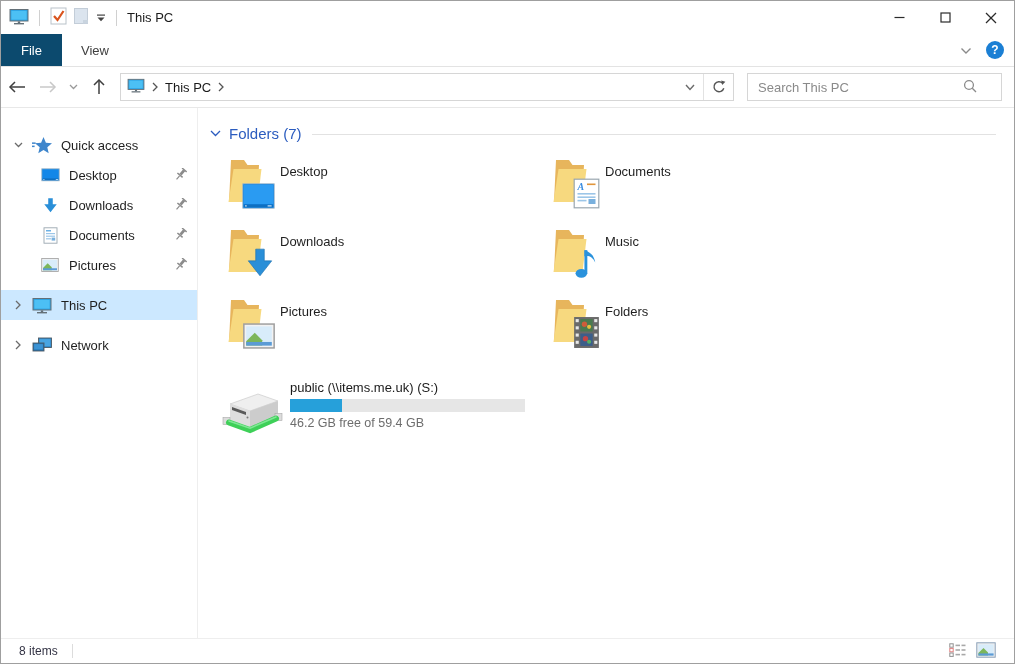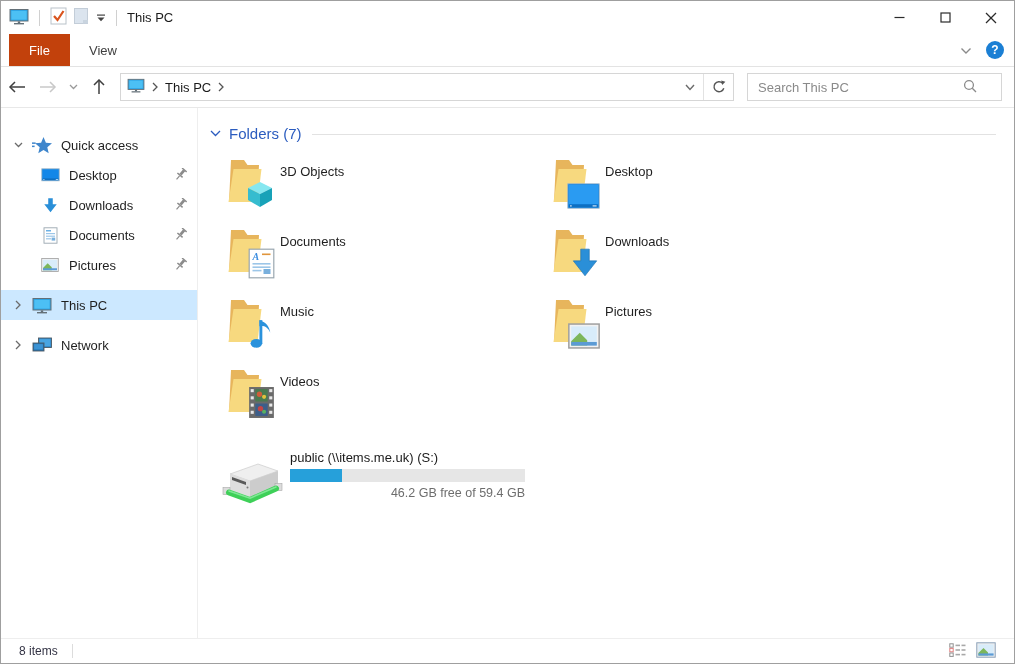--- a/index.html
+++ b/index.html
@@ -12,21 +12,21 @@
   .qat { display:flex; align-items:center; gap:6px; }
   .qat-sep { width:1px; height:16px; background:#d0d0d0; margin:0 4px; }
   .win-title { font-size:13px; color:#1a1a1a; margin-left:6px; }
   .titlebar-spacer { flex:1; }
   .win-controls { display:flex; height:33px; }
   .win-btn { width:46px; height:33px; display:flex; align-items:center; justify-content:center; }
 
   
   .ribbon { height:33px; display:flex; align-items:stretch; border-bottom:1px solid #e3e3e3; }
   .tab { display:flex; align-items:center; padding:0 19px; font-size:13px; color:#404040; }
-  .tab-file { background:#c2410c; color:#fff; margin-left:8px; padding:0 20px; }
+  .tab-file { background:#0c4a6e; color:#fff; padding:0 20px; }
   .tab-computer { margin-left:10px; }
   .ribbon-spacer { flex:1; }
   .ribbon-right { display:flex; align-items:center; gap:14px; padding-right:10px; }
   .help-circle { width:18px; height:18px; border-radius:50%; background:#1b7fd4; color:#fff; font-size:12px; font-weight:bold; display:flex; align-items:center; justify-content:center; }
 
   
   .toolbar { height:41px; display:flex; align-items:center; border-bottom:1px solid #e8e8e8; padding:0 12px 0 0; }
   .nav-btns { display:flex; align-items:center; gap:0; }
   .nav-btn { width:31px; height:30px; display:flex; align-items:center; justify-content:center; }
   .nav-btn.small { width:20px; }
@@ -63,21 +63,21 @@
   .tile-iconwrap { position:relative; width:48px; height:56px; flex-shrink:0; }
   .tile-overlay { position:absolute; right:-5px; bottom:0; }
   .tile-label { margin:8px 0 0 10px; font-size:13px; }
 
   .drive-tile { display:flex; margin:14px 0 0 14px; }
   .drive-iconwrap { width:64px; height:56px; margin-top:6px; flex-shrink:0; }
   .drive-info { margin-left:4px; }
   .drive-name { font-size:13px; color:#1a1a1a; }
   .drive-bar { width:235px; height:13px; background:#e6e6e6; margin-top:4px; }
   .drive-bar-fill { height:100%; background:#26a0da; }
-  .drive-free { margin-top:4px; font-size:12.5px; color:#6d6d6d;text-align:right; }
+  .drive-free { margin-top:4px; font-size:12.5px; color:#6d6d6d; }
 
   
   .statusbar { height:25px; border-top:1px solid #eeeeee; display:flex; align-items:center; padding:0 18px; }
   .status-text { font-size:12px; color:#333344; }
   .status-sep { width:1px; height:14px; background:#dcdcdc; margin-left:14px; }
   .status-spacer { flex:1; }
   .view-btns { display:flex; align-items:center; gap:10px; }
 </style>
 </head>
 <body>
@@ -380,38 +380,20 @@
           <svg width="11" height="7" viewBox="0 0 11 7">
               <polyline points="1,1 5.5,5.5 10,1" fill="none" stroke="#2b5cbf" stroke-width="1.3"></polyline>
             </svg>
         </span>
         <span class="section-title">Folders (7)</span>
         <span class="section-rule"></span>
       </div>
 
       <div class="folders-grid">
 
-        <div class="tile">
-          <div class="tile-iconwrap">
-            <span>
-              <svg width="48" height="50" viewBox="0 0 48 50">
-                  <path d="M9 4 L22 4 L25.5 9 L37 9 L35 46 L7 46 Z" fill="#e7b55c"></path>
-                  <path d="M11.5 13 L39.5 13 L35.5 46 L6.5 46 Z" fill="#f7d97f"></path>
-                </svg>
-            </span>
-            <span class="tile-overlay">
-              <svg width="30" height="30" viewBox="0 0 30 30">
-                  <polygon points="15,3 27,9 15,15 3,9" fill="#86e7f0"></polygon>
-                  <polygon points="3,9 15,15 15,28 3,21" fill="#36bccf"></polygon>
-                  <polygon points="15,15 27,9 27,21 15,28" fill="#18a2b8"></polygon>
-                </svg>
-            </span>
-          </div>
-          <span class="tile-label">3D Objects</span>
-        </div>
 
         <div class="tile">
           <div class="tile-iconwrap">
             <span>
               <svg width="48" height="50" viewBox="0 0 48 50">
                   <path d="M9 4 L22 4 L25.5 9 L37 9 L35 46 L7 46 Z" fill="#e7b55c"></path>
                   <path d="M11.5 13 L39.5 13 L35.5 46 L6.5 46 Z" fill="#f7d97f"></path>
                 </svg>
             </span>
             <span class="tile-overlay">
@@ -527,21 +509,21 @@
                   <rect x="20.5" y="24" width="3" height="3" fill="#e8e8e8"></rect>
                   <rect x="7" y="3" width="12" height="12" fill="#4a7a50"></rect>
                   <circle cx="11" cy="8" r="2.6" fill="#cf5c3a"></circle>
                   <circle cx="15.5" cy="10.5" r="2" fill="#e3c13e"></circle>
                   <rect x="7" y="17" width="12" height="12" fill="#3c5e8a"></rect>
                   <circle cx="12" cy="22" r="2.6" fill="#c44545"></circle>
                   <circle cx="15.5" cy="25" r="2" fill="#58b060"></circle>
                 </svg>
             </span>
           </div>
-          <span class="tile-label">Videos</span>
+          <span class="tile-label">Folders</span>
         </div>
 
       </div>
 
 
       <div class="drive-tile">
         <div class="drive-iconwrap">
           <svg width="62" height="54" viewBox="0 0 62 54">
               <polygon points="8,18 36,8 56,15 28,25" fill="#efefef" stroke="#c4c4c4" stroke-width="0.6"></polygon>
               <polygon points="8,18 28,25 28,41 8,34" fill="#dedede"></polygon>

